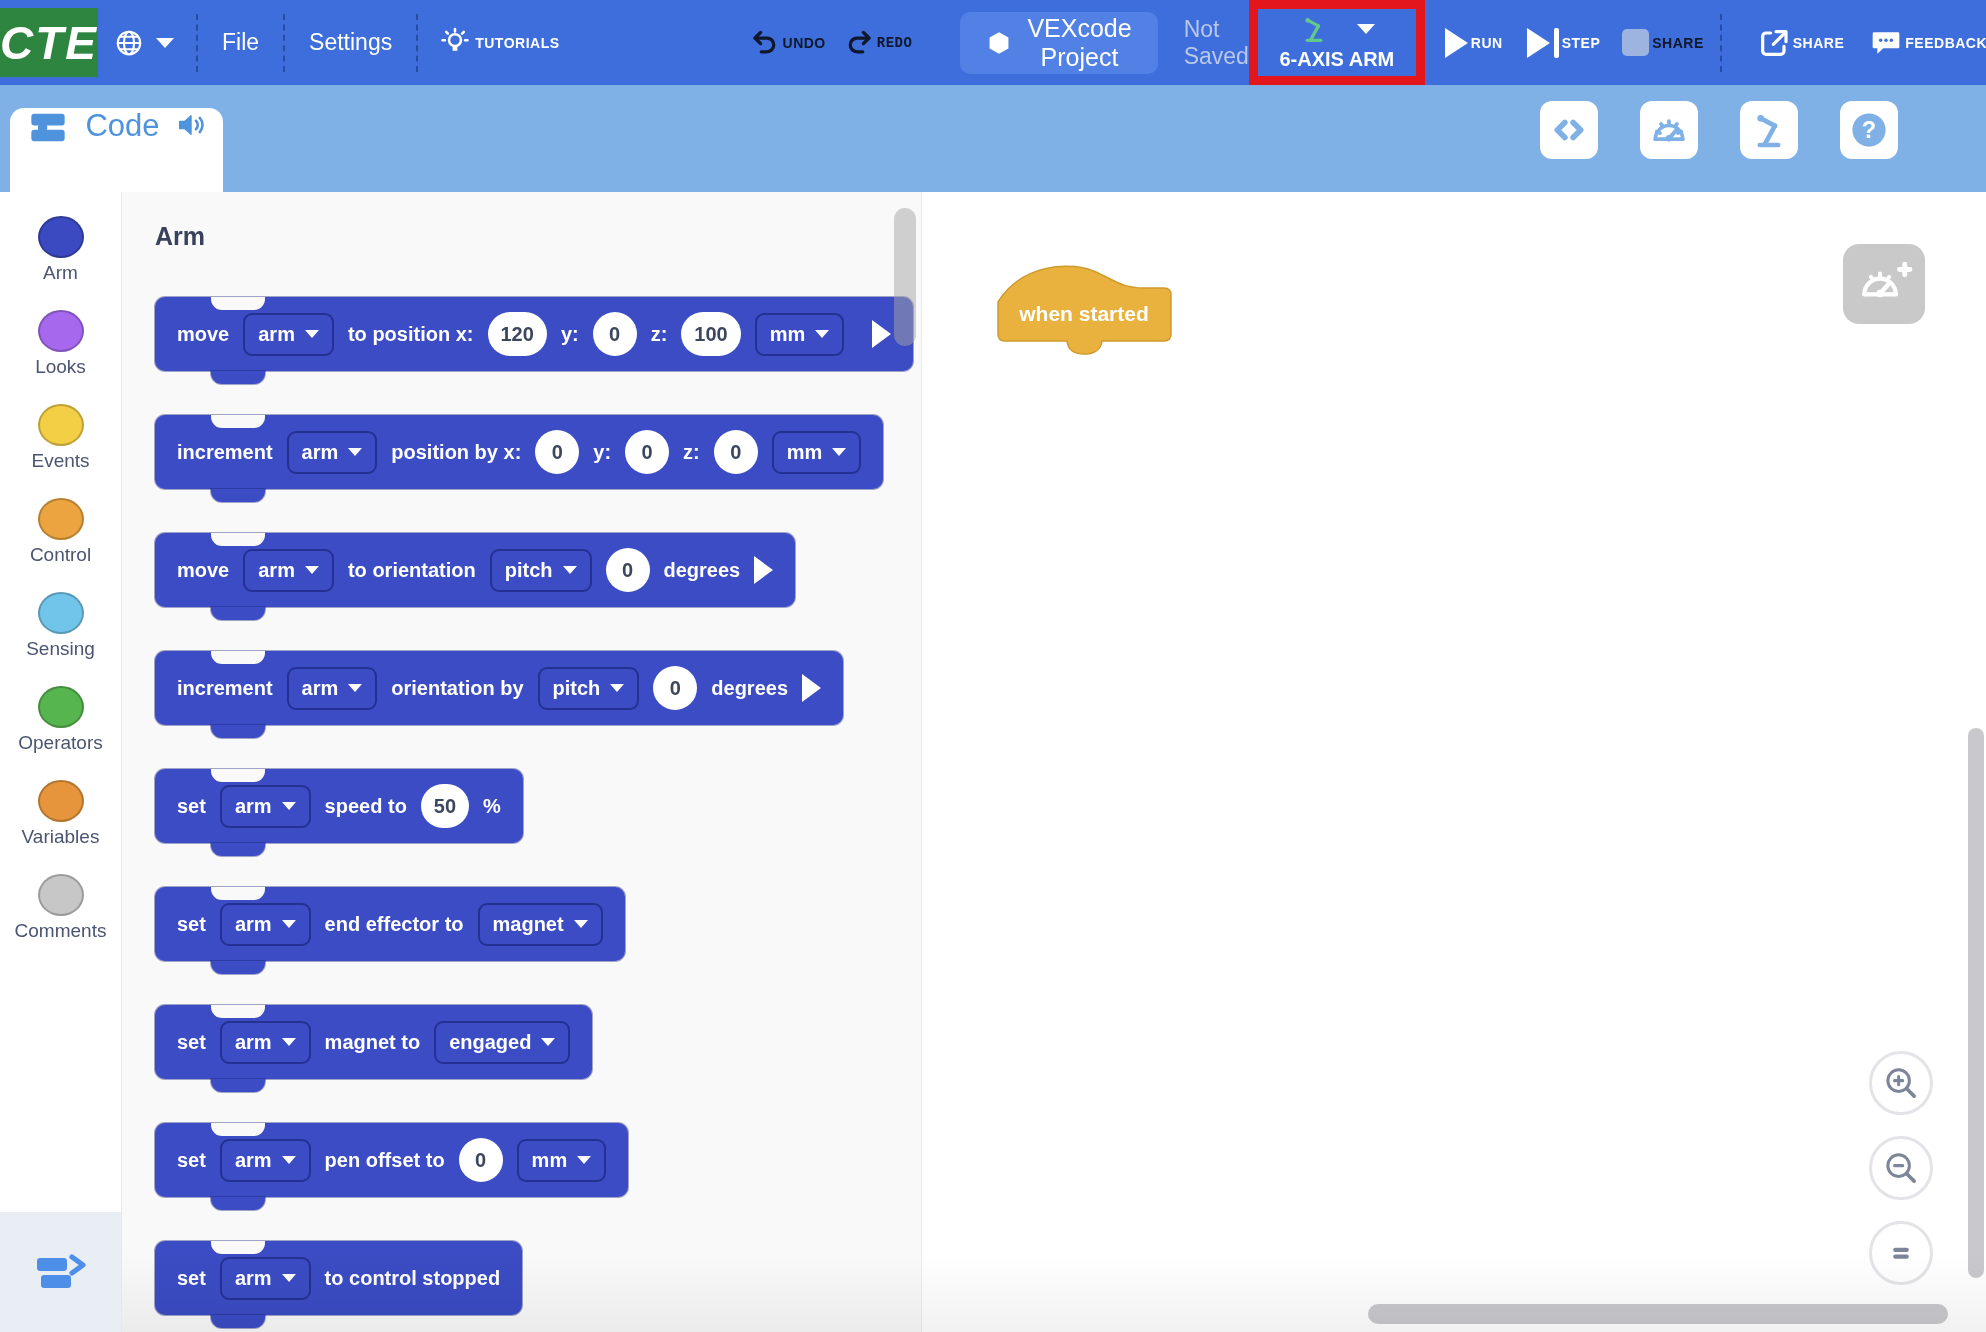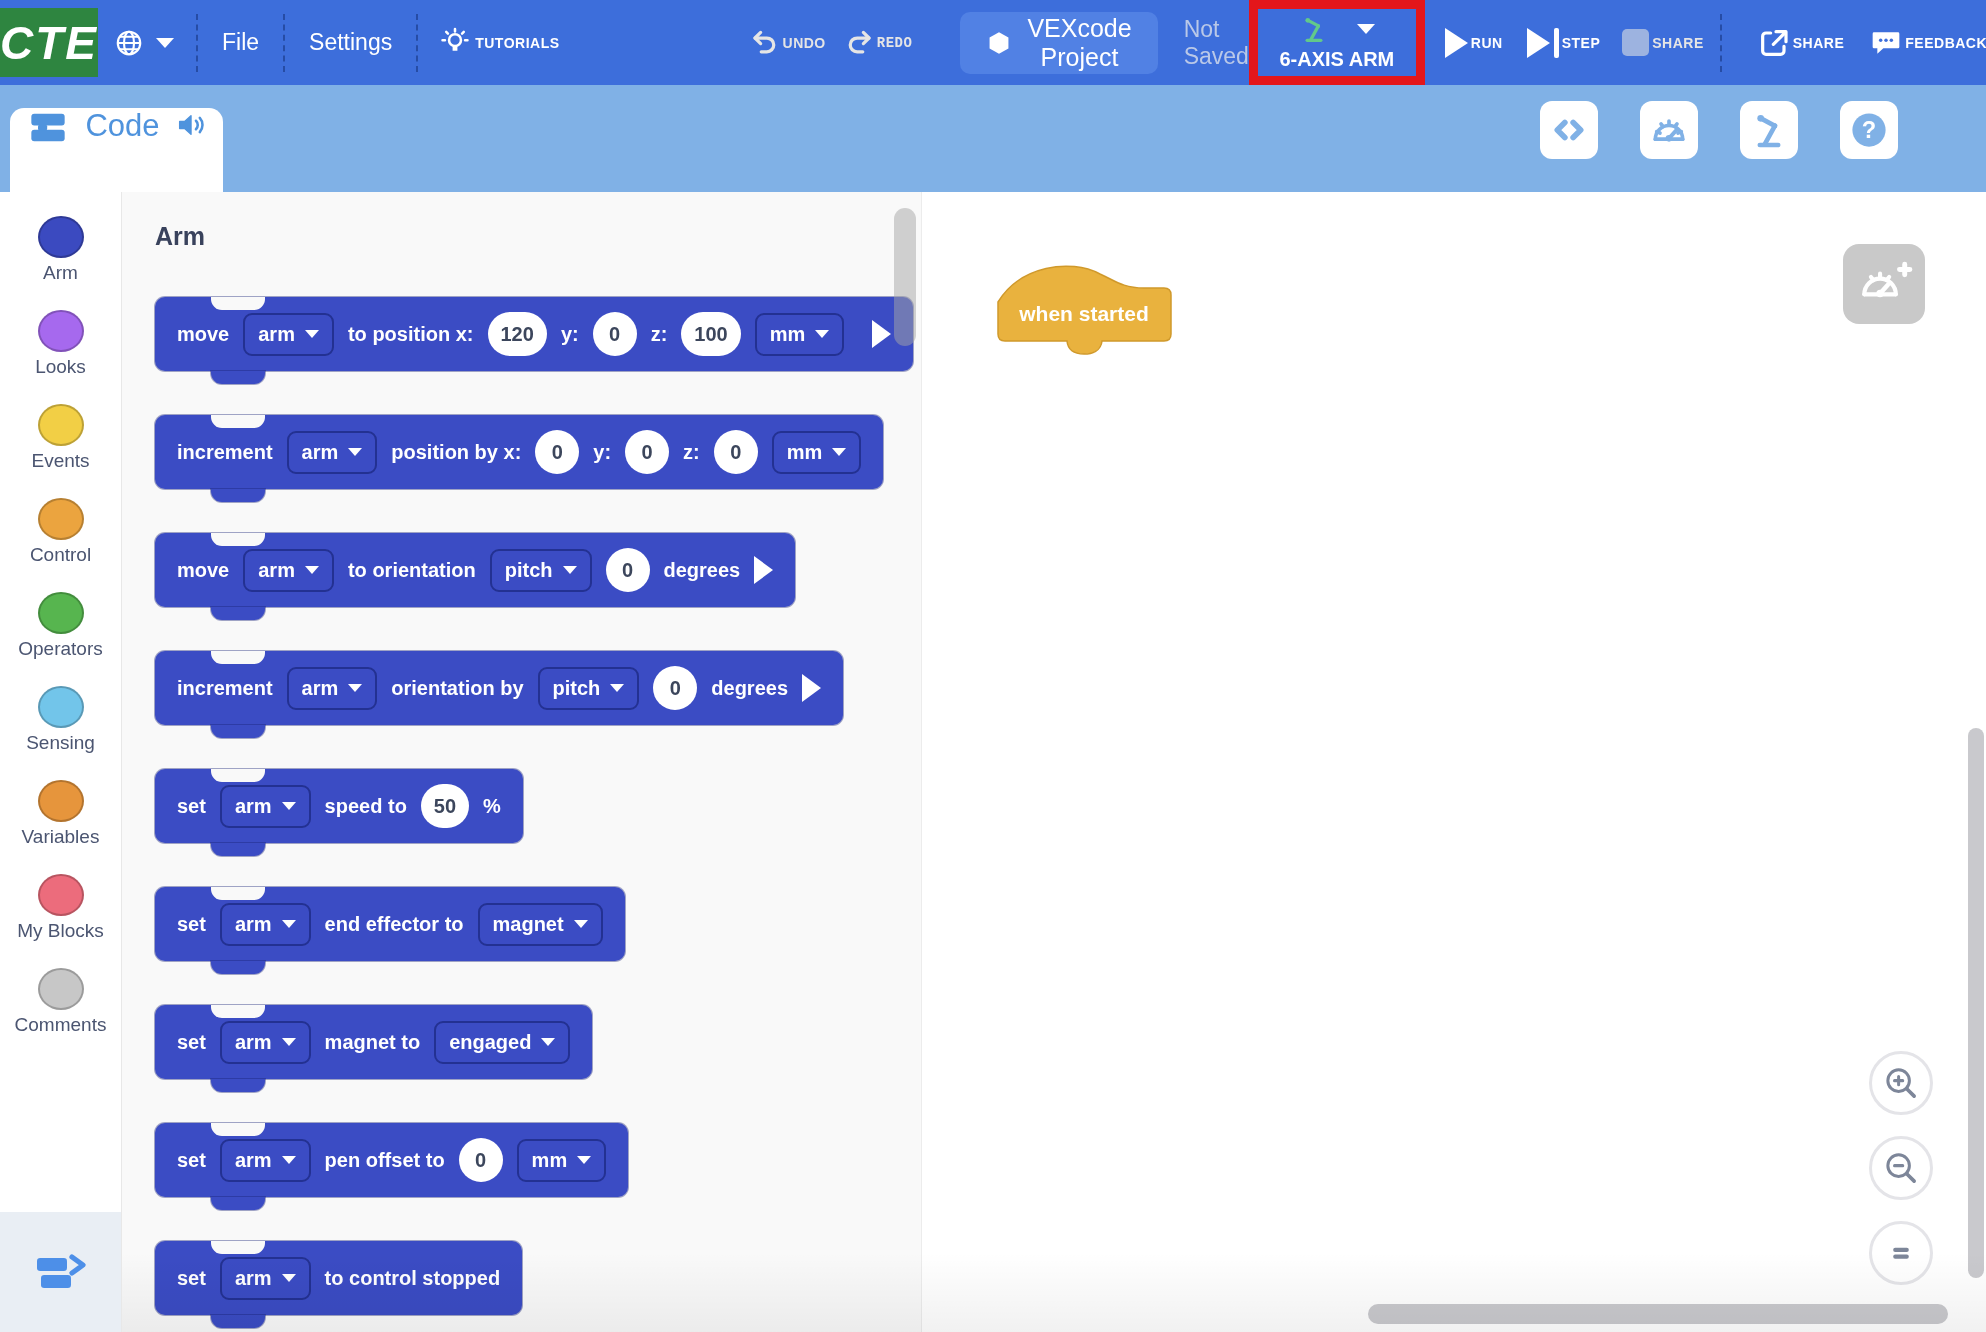--- a/index.html
+++ b/index.html
@@ -12,21 +12,21 @@
   .logo { width:136px; height:69px; background:#2E8540; display:flex; align-items:center; justify-content:center;
           font-size:46px; font-weight:bold; font-style:italic; letter-spacing:2px; color:#fff; }
   .tb-globe { display:flex; align-items:center; gap:12px; margin:0 22px 0 16px; cursor:pointer; }
   .caret { width:0; height:0; border-left:9px solid transparent; border-right:9px solid transparent; border-top:10px solid #fff; }
   .tb-sep { height:58px; border-left:2px dashed rgba(10,35,100,.45); }
   .tb-menu { background:none; border:none; color:#fff; font-size:23px; padding:0 24px; font-family:inherit; cursor:pointer; }
   .tb-stack { display:flex; flex-direction:row; align-items:center; gap:3px; font-size:14px; font-weight:bold;
               background:none; border:none; color:#fff; font-family:inherit; cursor:pointer; letter-spacing:.5px; }
   .tb-stack .ic { height:36px; display:flex; align-items:center; justify-content:center; }
   .tutorials { padding:0 20px; }
-  .disabled { color:#e5e5e5; cursor:default; }
+  .disabled { color:#0f172a; cursor:default; }
   .undo { margin-left:170px; }
   .redo { margin-left:18px;font-family:Liberation Mono, monospace; }
   .project-btn { display:flex; align-items:center; gap:15px; background:#5181E4; border:none; border-radius:10px;
                  height:62px; padding:8px 26px; margin-left:48px; font-size:25px; color:#fff; font-family:inherit; cursor:pointer; }
   .not-saved { color:#B9C8E8; font-size:23px; margin-left:26px; }
   .tb-right { margin-left:auto; display:flex; align-items:center; padding-right:6px; }
   .device-box { border:9px solid #E3161B; height:85px; width:176px; display:flex; align-items:center; justify-content:center; }
   .device { display:flex; flex-direction:column; align-items:center; gap:4px; background:none; border:none; color:#fff; font-family:inherit; cursor:pointer; }
   .device-row { display:flex; align-items:center; gap:28px; }
   .device-label { font-size:20px; font-weight:bold; }
@@ -300,34 +300,30 @@
         </div>
         <div class="cat">
           <span class="cat-circle" style="background: rgb(242, 207, 69);"></span>
           <span class="cat-label">Events</span>
         </div>
         <div class="cat">
           <span class="cat-circle" style="background: rgb(235, 164, 63);"></span>
           <span class="cat-label">Control</span>
         </div>
         <div class="cat">
+          <span class="cat-circle" style="background: rgb(114, 197, 234);"></span>
+          <span class="cat-label">Sensing</span>
+        </div>
+        <div class="cat">
           <span class="cat-circle" style="background: rgb(87, 181, 79);"></span>
           <span class="cat-label">Operators</span>
         </div>
         <div class="cat">
-          <span class="cat-circle" style="background: rgb(114, 197, 234);"></span>
-          <span class="cat-label">Sensing</span>
-        </div>
-        <div class="cat">
           <span class="cat-circle" style="background: rgb(230, 149, 60);"></span>
           <span class="cat-label">Variables</span>
-        </div>
-        <div class="cat">
-          <span class="cat-circle" style="background: rgb(236, 108, 124);"></span>
-          <span class="cat-label">My Blocks</span>
         </div>
         <div class="cat">
           <span class="cat-circle" style="background: rgb(199, 199, 199);"></span>
           <span class="cat-label">Comments</span>
         </div>
       </div>
     <div class="sidebar-footer">
       <span>
         <svg width="56" height="48" viewBox="0 0 28 24" fill="#4D8FE8">
           <rect x="2" y="5" width="15" height="6.5" rx="1.6"></rect>

